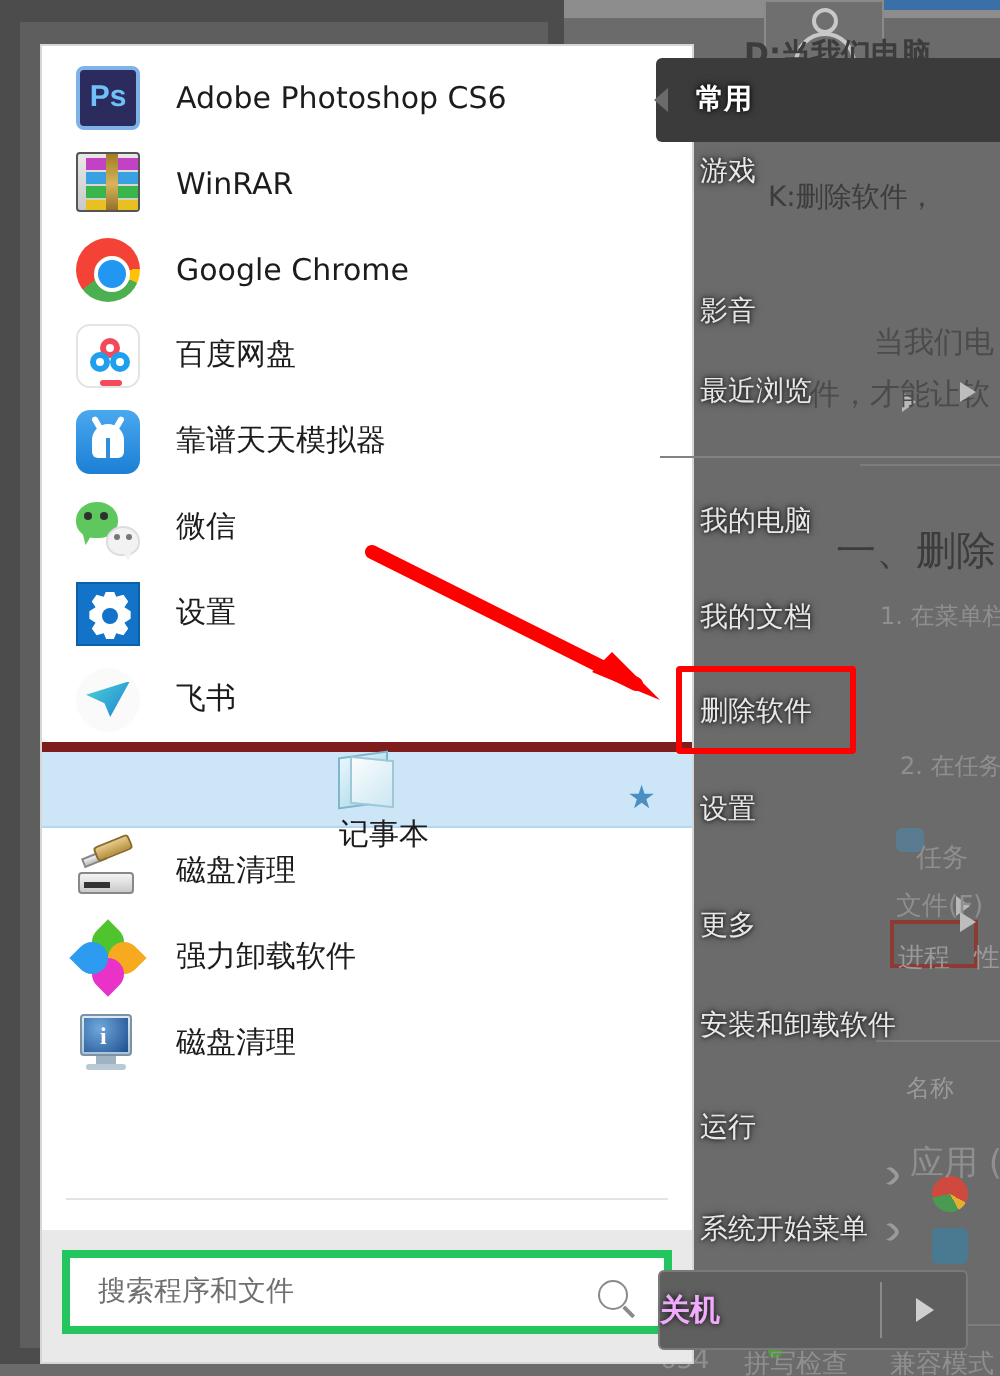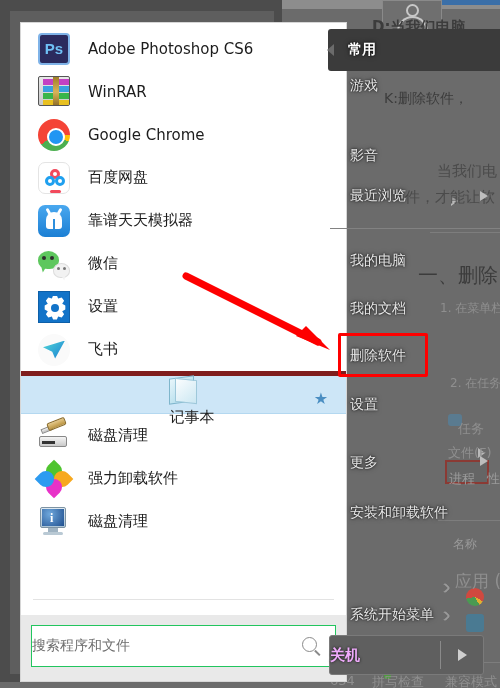--- a/index.html
+++ b/index.html
@@ -280,21 +280,21 @@
   }
   .allprog .lbl { font-size:14px; color:#3a4a5a;
     font-family: "DejaVu Sans", "Liberation Sans", sans-serif; }
 
   .searchwrap {
     position:absolute; left:0; bottom:0; width:100%; height:66px;
     background:#e9e9e9; padding:10px 10px 14px 10px;
   }
   .searchbox {
     position:relative; width:100%; height:42px; background:#fff;
-    border:1px solid #22c55e; display:flex; align-items:center; 
+    border:4px solid #22c55e; display:flex; align-items:center; padding-left:14px;
   }
   .searchbox .ph {
     font-size:14px; color:#6f6f6f;
     font-family: "DejaVu Sans", "Liberation Sans", sans-serif;
   }
   .mag {
     position:absolute; right:18px; top:11px; width:15px; height:15px;
     border:1.6px solid #8a8a8a; border-radius:50%;
   }
   .mag::after {
@@ -588,20 +588,23 @@
       <div class="r-item" style="top: 394px;">
         <span class="r-label">设置</span>
       </div>
       <div class="r-item" style="top: 450px; align-items: flex-end;">
         <span class="r-label">更多</span>
         <span class="r-arrow"></span>
       </div>
       <div class="r-item" style="top: 502px;">
         <span class="r-label">安装和卸载软件</span>
       </div>
+      <div class="r-item" style="top: 553px;">
+        <span class="r-label">运行</span>
+      </div>
       <div class="r-item" style="top: 604px;">
         <span class="r-label">系统开始菜单</span>
       </div>
     </div>
 
   <svg class="annot-arrow" width="170" height="90" viewBox="0 0 170 90">
     <line x1="8" y1="6" x2="140" y2="72" stroke="#fe0000" stroke-width="7" stroke-linecap="round"></line>
     <polygon points="152,80 118,66 128,56" fill="#fe0000"></polygon>
   </svg>
 

